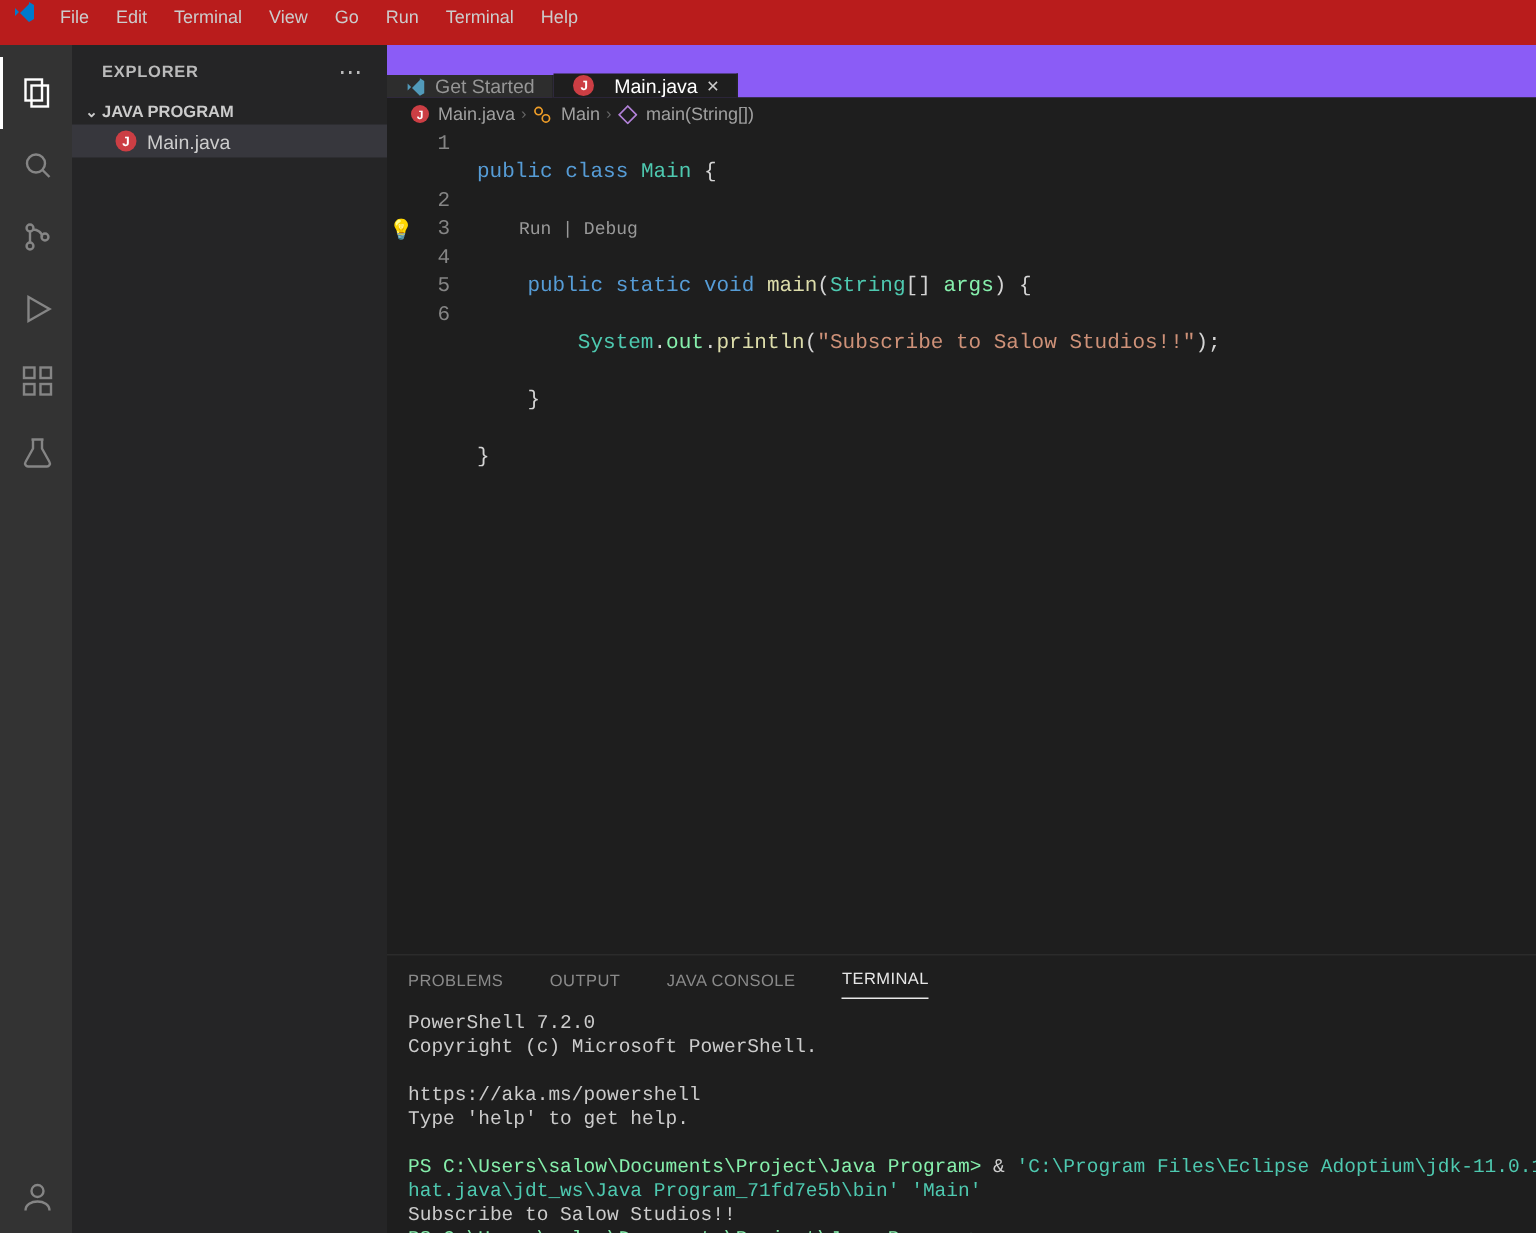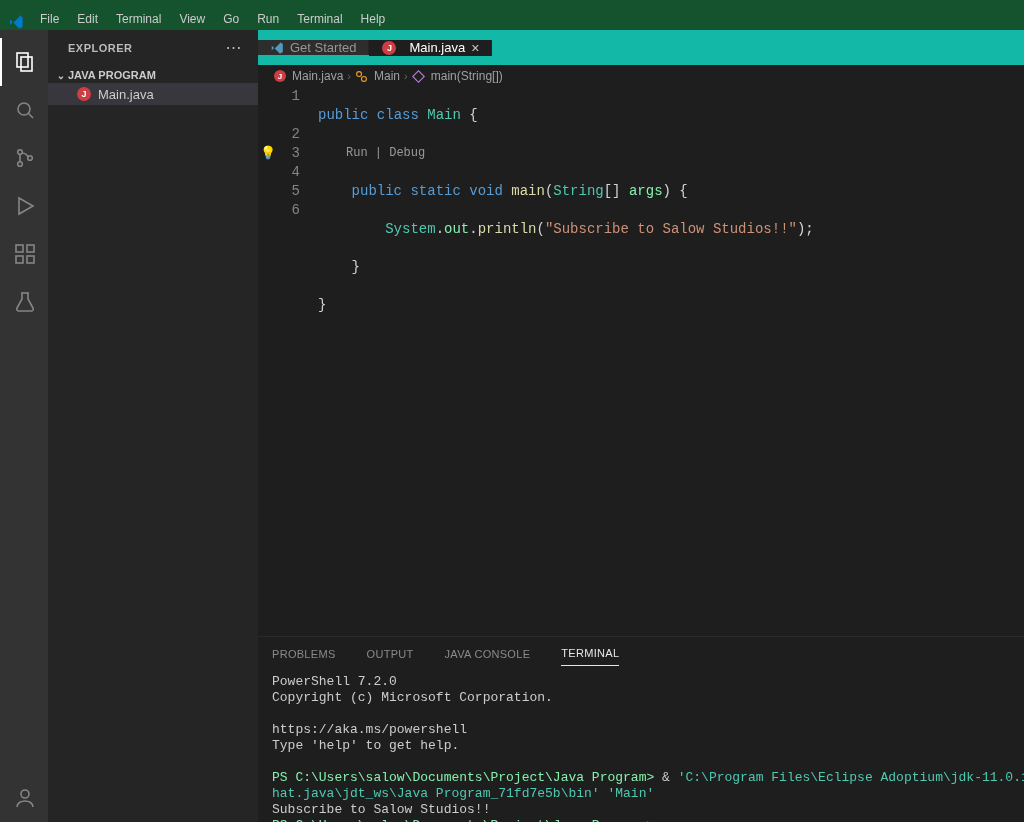--- a/index.html
+++ b/index.html
@@ -9,23 +9,23 @@
   background:#1e1e1e;
   color:#cccccc;
   width:1024px;
   height:822px;
   overflow:hidden;
   display:flex;
   flex-direction:column;
 }
 .titlebar {
   height:30px;
-  background:#14532d;
-  display:flex;
-  align-items:flex-end;
+  background:#b91c1c;
+  display:flex;
+  align-items:flex-start;
   padding:0 8px;
   font-size:12px;
   color:#cccccc;
 }
 .titlebar .logo { width:16px; height:16px; margin-right:8px; display:flex; align-items:center; justify-content:center; }
 .titlebar .menu { display:flex; gap:2px; }
 .titlebar .menu-item { padding:4px 8px; cursor:pointer; }
 .titlebar .title-center { flex:1; text-align:center; color:#cccccc; }
 .main-row { flex:1; display:flex; overflow:hidden; }
 .activitybar {
@@ -96,23 +96,23 @@
 }
 .editor-col {
   flex:1;
   display:flex;
   flex-direction:column;
   background:#1e1e1e;
   overflow:hidden;
 }
 .tabs {
   height:35px;
-  background:#14b8a6;
-  display:flex;
-  align-items:center;
+  background:#8b5cf6;
+  display:flex;
+  align-items:flex-end;
 }
 .tab {
   display:flex;
   align-items:center;
   padding:0 12px;
   background:#2d2d2d;
   color:#969696;
   font-size:13px;
   cursor:pointer;
   border-right:1px solid #252526;
@@ -372,21 +372,21 @@
     </div>
 
     <div class="panel">
       <div class="panel-tabs">
         <span class="panel-tab">PROBLEMS</span>
         <span class="panel-tab">OUTPUT</span>
         <span class="panel-tab">JAVA CONSOLE</span>
         <span class="panel-tab active">TERMINAL</span>
       </div>
       <div class="terminal"><span>PowerShell 7.2.0</span>
-<span>Copyright (c) Microsoft Corporation.</span>
+<span>Copyright (c) Microsoft PowerShell.</span>
 <span></span>
 <span>https://aka.ms/powershell</span>
 <span>Type 'help' to get help.</span>
 <span></span>
 <span class="term-yellow">PS C:\Users\salow\Documents\Project\Java Program&gt; </span><span>&amp; </span><span class="term-blue">'C:\Program Files\Eclipse Adoptium\jdk-11.0.13.8-hotspot\bin\java.exe' '-c</span>
 <span class="term-blue">hat.java\jdt_ws\Java Program_71fd7e5b\bin' 'Main'</span>
 <span>Subscribe to Salow Studios!!</span>
 <span class="term-yellow">PS C:\Users\salow\Documents\Project\Java Program&gt; </span></div>
     </div>
   </div>

